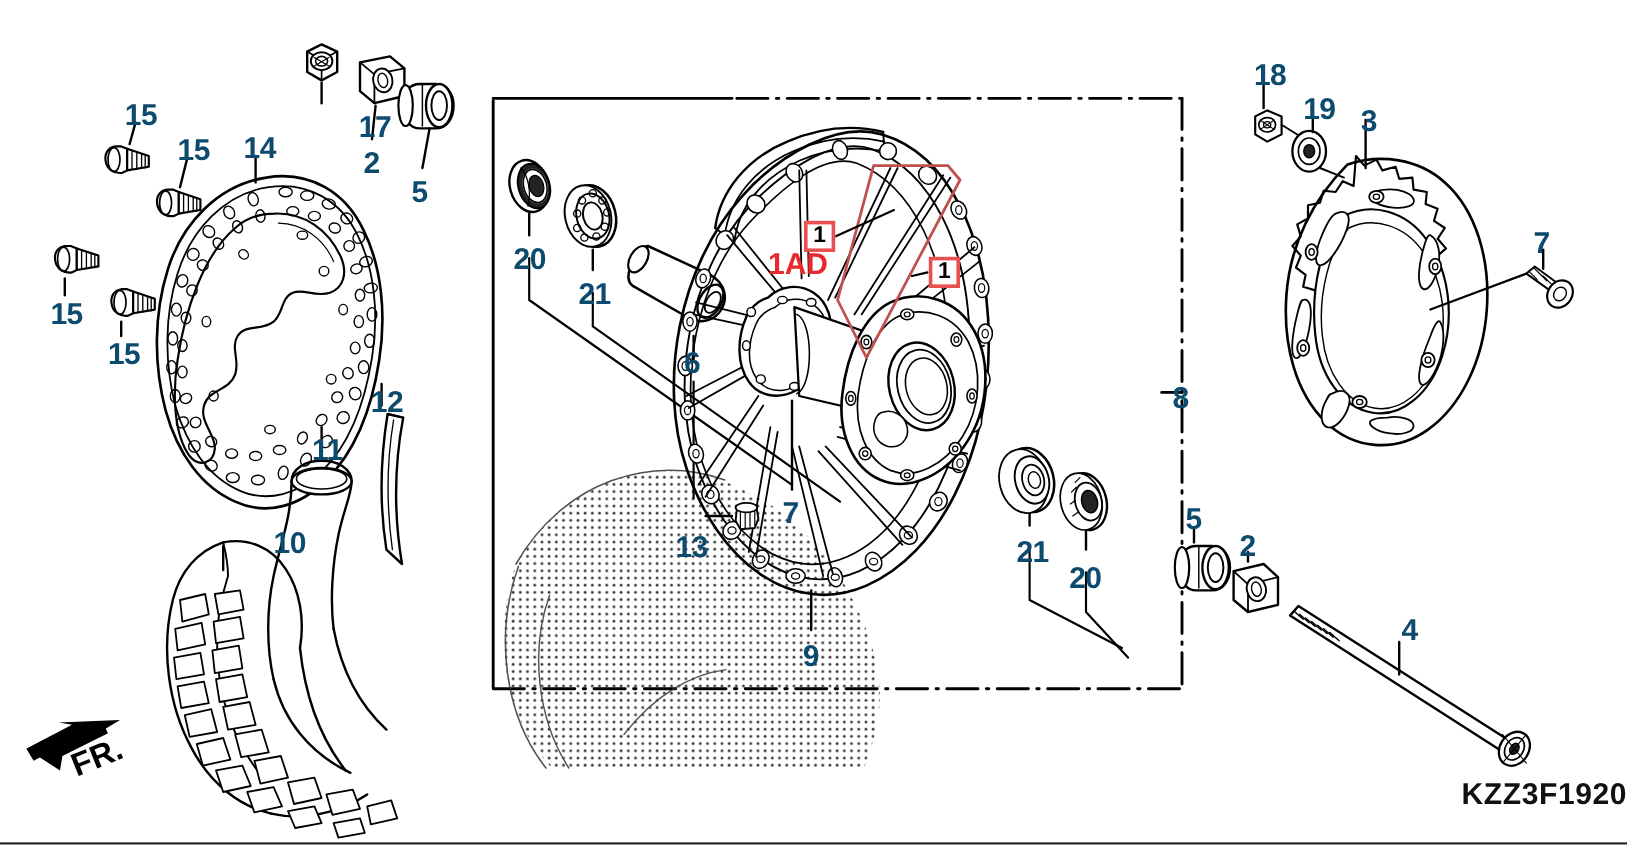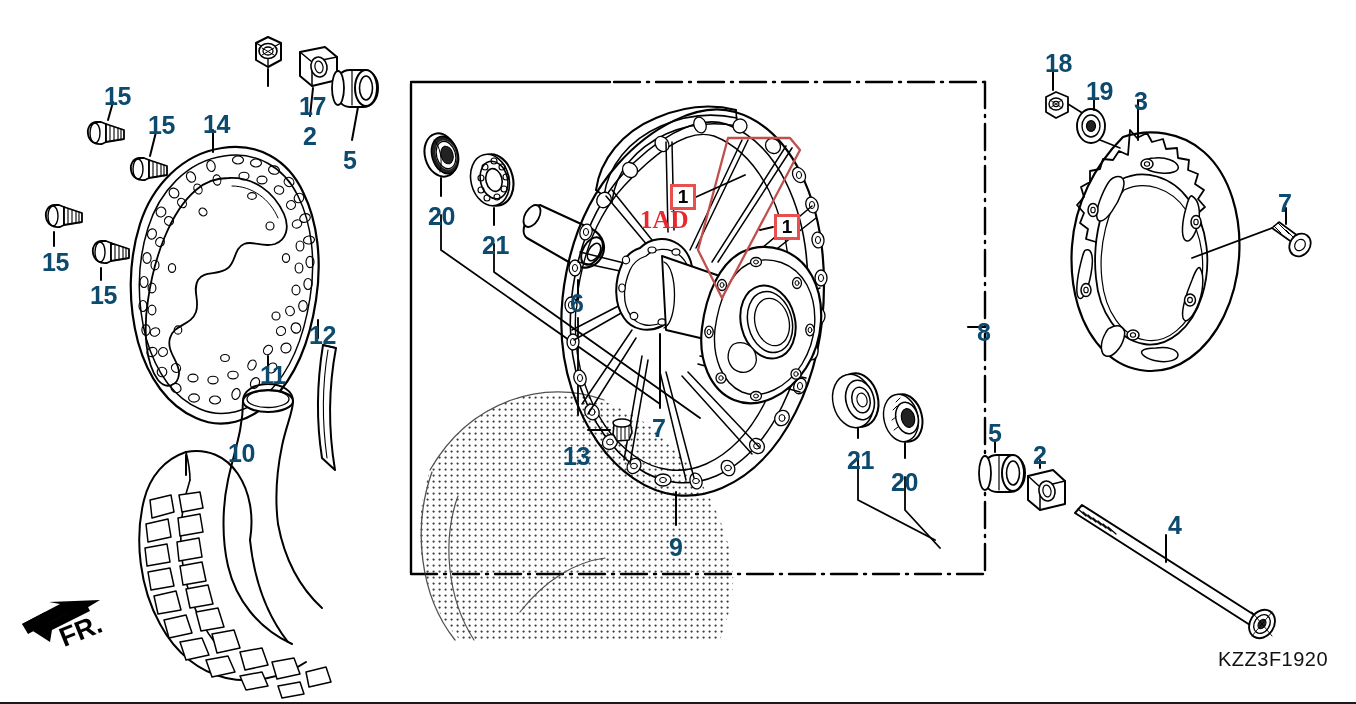--- a/index.html
+++ b/index.html
@@ -22,29 +22,29 @@
     font-size:25px;
     font-weight:700;
     color:#0c4a6e;
     line-height:1;
     white-space:nowrap;
     letter-spacing:-0.5px;
   }
   .partno{
     position:absolute;
     font-family:"Liberation Sans", sans-serif;
-    font-size:20px;
-    font-weight:400;
+    font-size:25px;
+    font-weight:700;
     letter-spacing:0.5px;
     color:#111;
     white-space:nowrap;
   }
   .redtag{
     position:absolute;
-    font-family:Liberation Serif, serif;
+    font-family:Liberation Sans, sans-serif;
     font-weight:800;
     font-size:25px;
     color:#e8282d;
     letter-spacing:0px;
     white-space:nowrap;
   }
   .calloutbox{
     position:absolute;
     border:3px solid #e8504f;
     background:#ffffff;

